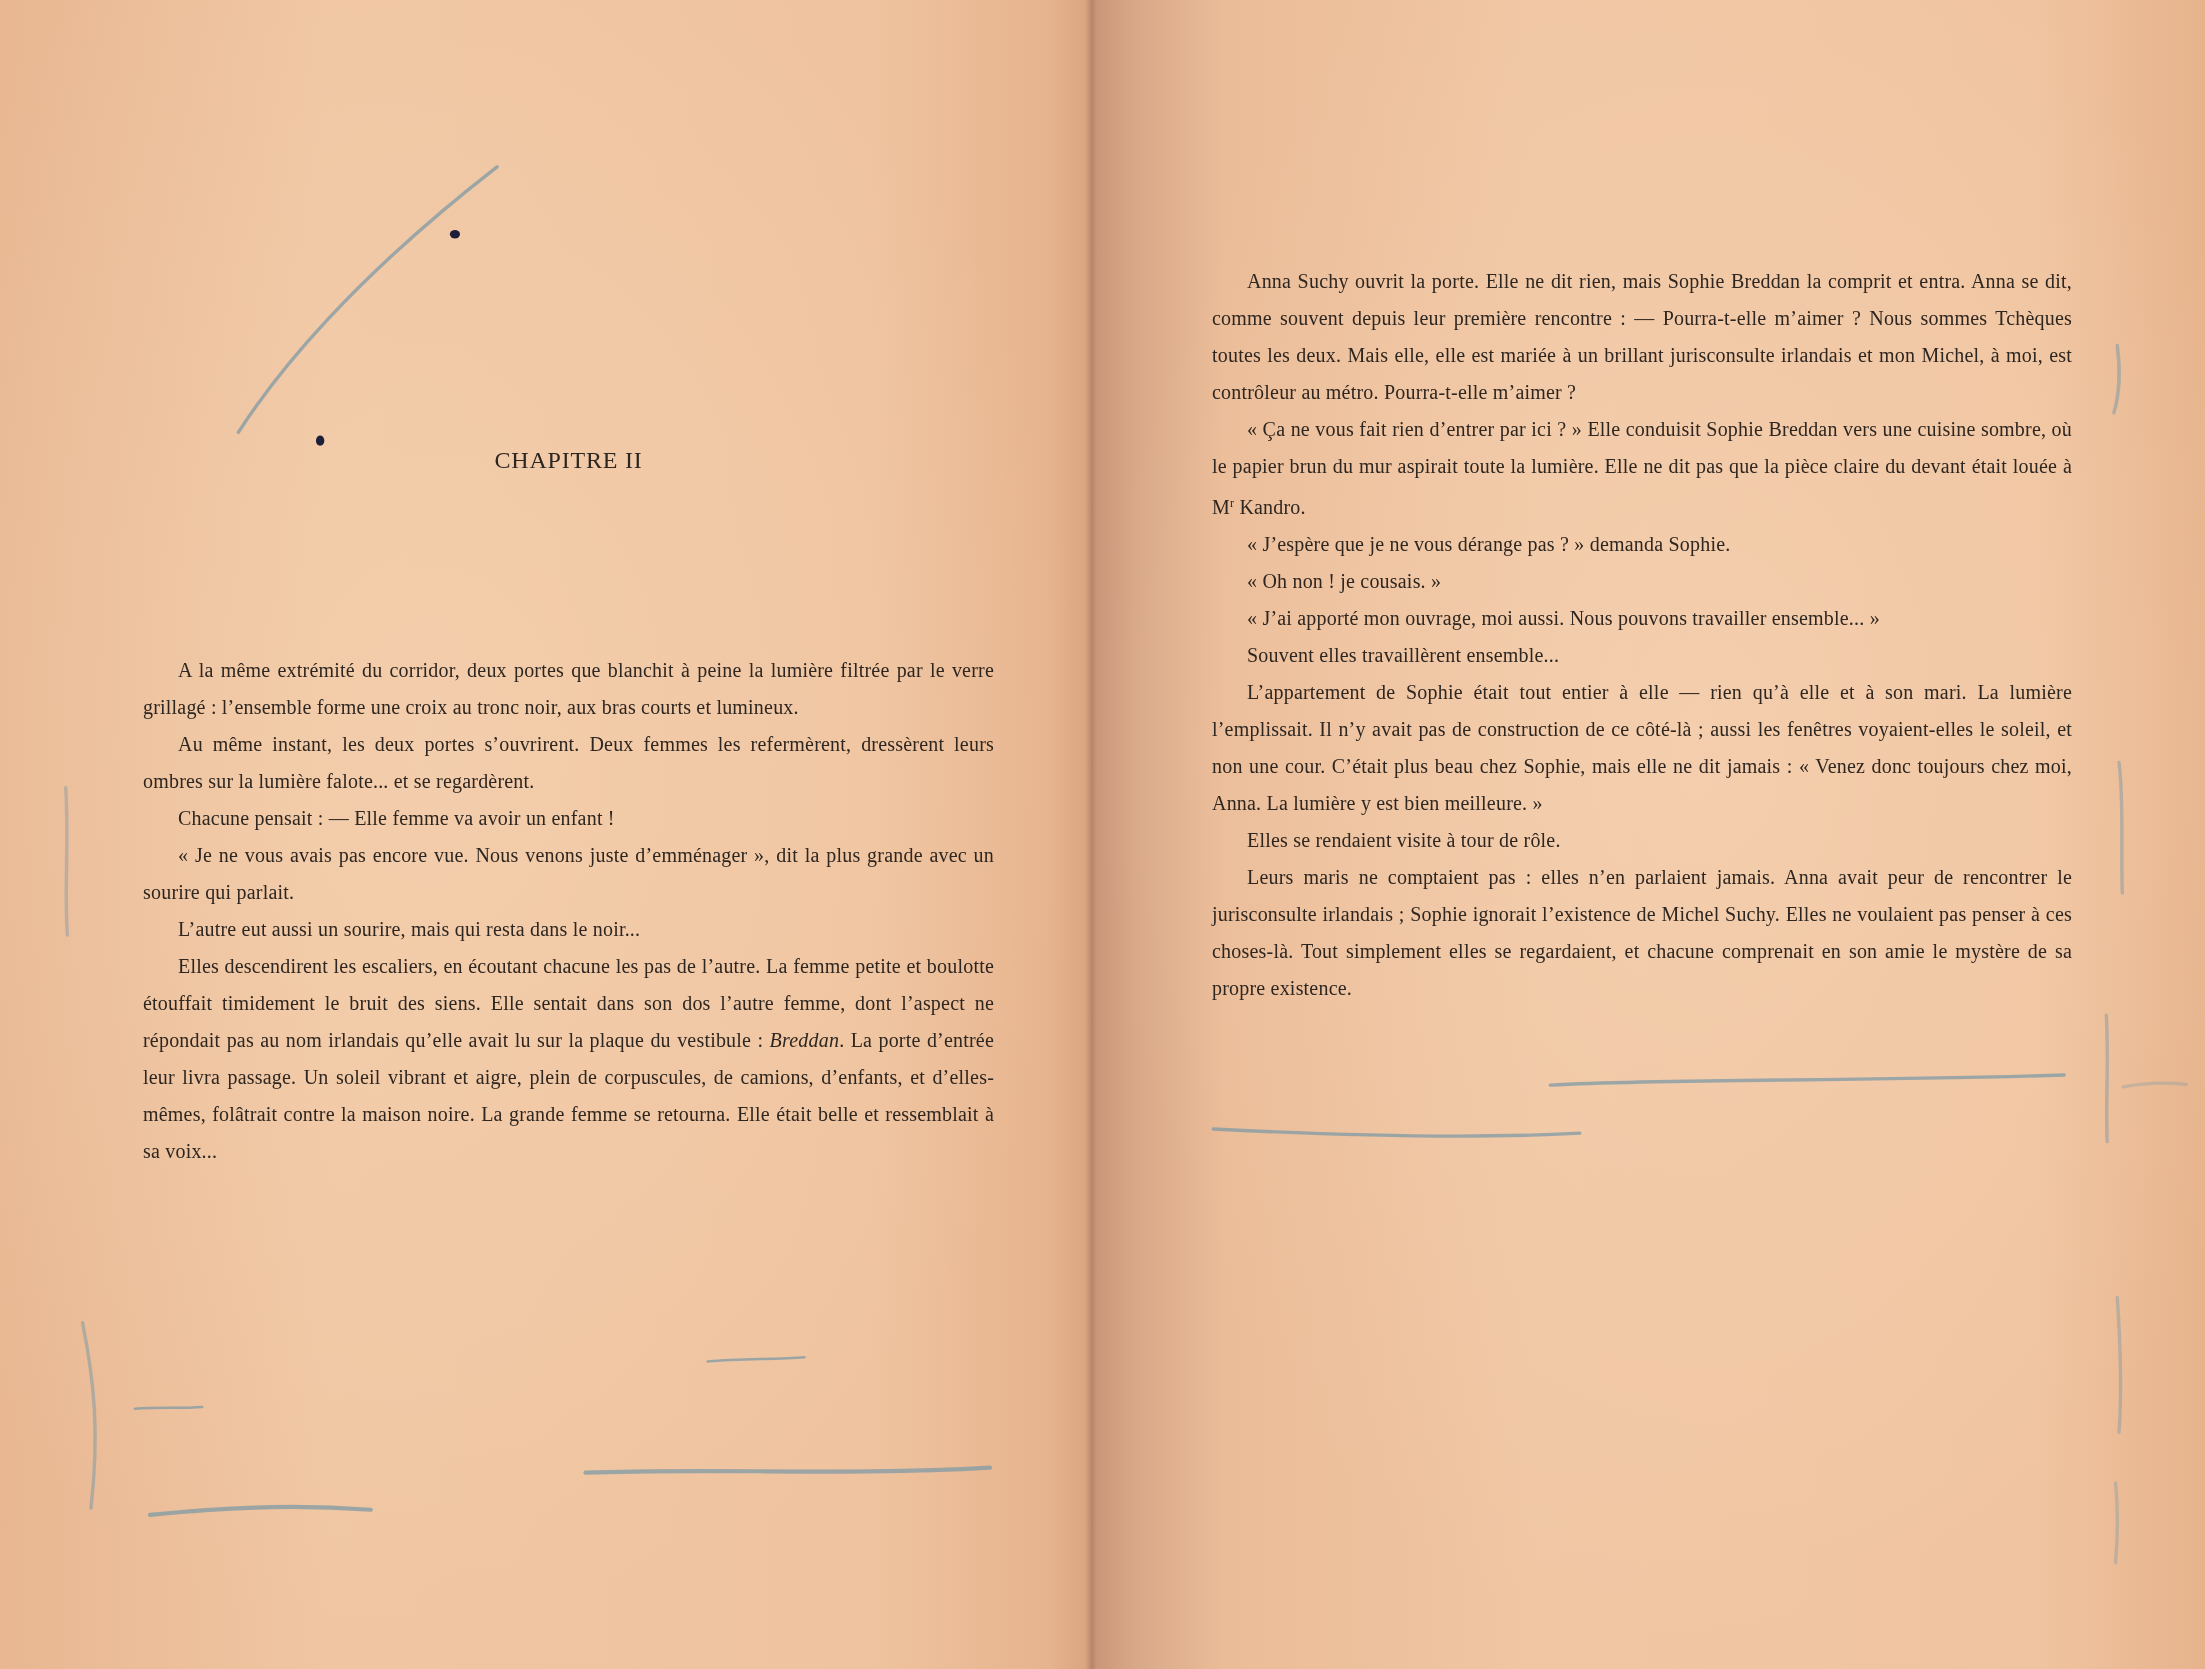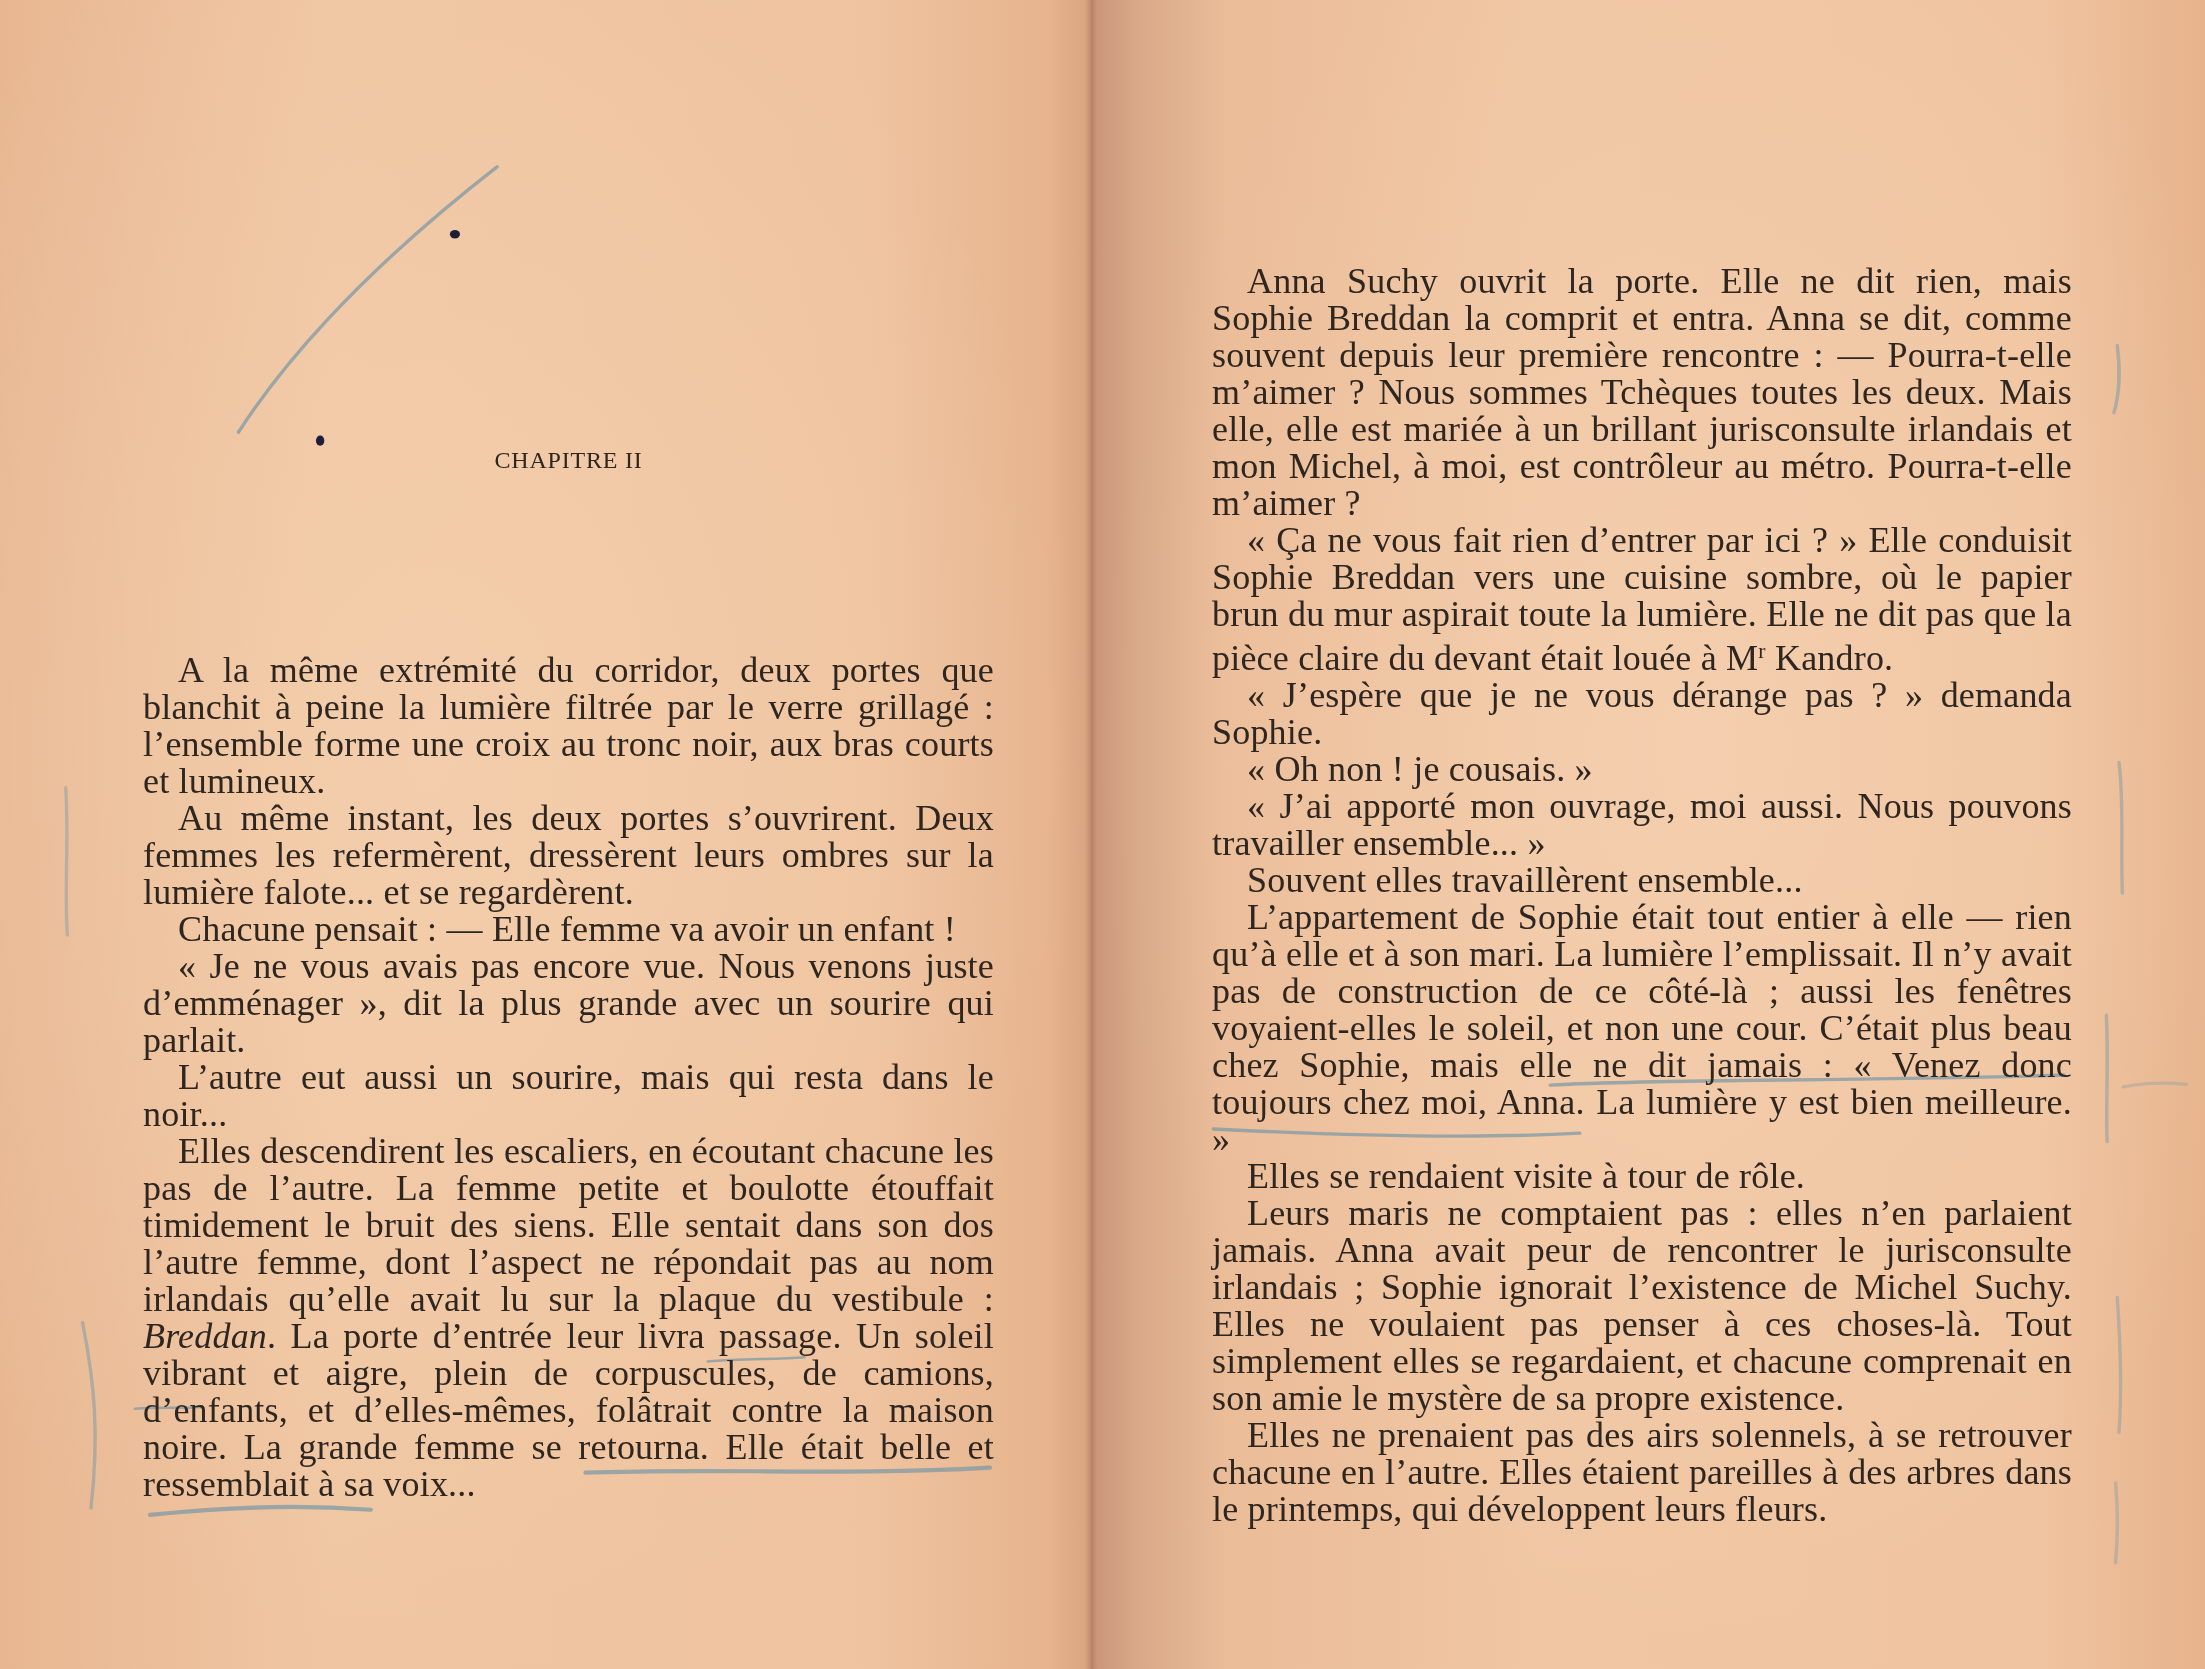--- a/index.html
+++ b/index.html
@@ -26,21 +26,21 @@
       linear-gradient(90deg, #c99478 0%, #d8a888 4%, #ebbc98 12%, #f0c6a3 40%, #f0c4a0 85%, #e6b38c 100%);
   }
   .gutter {
     position: absolute; left: 1085px; top: 0; width: 11.8px; height: 1669px;
     background: linear-gradient(90deg, rgba(160,110,85,0.0), rgba(140,95,75,0.35), rgba(160,110,85,0.0));
   }
   .text-block { position: absolute; }
   .left-block { left: 143px; width: 851px; top: 652px; }
   .right-block { left: 1212px; width: 860px; top: 263px; }
   .para {
-    margin: 0; font-size: 36px; line-height: 37px;
+    margin: 0; font-size: 20px; line-height: 37px;
     text-align: justify; text-align-last: left;
     text-indent: 35px; letter-spacing: 0.2px;
   }
   .chapter-title {
     position: absolute; left: 143px; width: 851px; top: 447px;
     text-align: center; font-size: 24px; letter-spacing: 0.8px;
   }
   .chapter-subtitle {
     position: absolute; left: 143px; width: 851px; top: 529px;
     text-align: center; font-size: 25px; font-variant: small-caps; letter-spacing: 0.8px;
@@ -105,17 +105,16 @@
   <div class="text-block right-block">
     <p class="para">Anna Suchy ouvrit la porte. Elle ne dit rien, mais Sophie Breddan la comprit et entra. Anna se dit, comme souvent depuis leur première rencontre : — Pourra-t-elle m’aimer ? Nous sommes Tchèques toutes les deux. Mais elle, elle est mariée à un brillant jurisconsulte irlandais et mon Michel, à moi, est contrôleur au métro. Pourra-t-elle m’aimer ?</p>
     <p class="para"><span>« Ça ne vous fait rien d’entrer par ici ? » Elle conduisit Sophie Breddan vers une cuisine sombre, où le papier brun du mur aspirait toute la lumière. Elle ne dit pas que la pièce claire du devant était louée à M</span><span class="sup">r</span><span> Kandro.</span></p>
     <p class="para">« J’espère que je ne vous dérange pas ? » demanda Sophie.</p>
     <p class="para">« Oh non ! je cousais. »</p>
     <p class="para">« J’ai apporté mon ouvrage, moi aussi. Nous pouvons travailler ensemble... »</p>
     <p class="para">Souvent elles travaillèrent ensemble...</p>
     <p class="para">L’appartement de Sophie était tout entier à elle — rien qu’à elle et à son mari. La lumière l’emplissait. Il n’y avait pas de construction de ce côté-là ; aussi les fenêtres voyaient-elles le soleil, et non une cour. C’était plus beau chez Sophie, mais elle ne dit jamais : « Venez donc toujours chez moi, Anna. La lumière y est bien meilleure. »</p>
     <p class="para">Elles se rendaient visite à tour de rôle.</p>
     <p class="para">Leurs maris ne comptaient pas : elles n’en parlaient jamais. Anna avait peur de rencontrer le jurisconsulte irlandais ; Sophie ignorait l’existence de Michel Suchy. Elles ne voulaient pas penser à ces choses-là. Tout simplement elles se regardaient, et chacune comprenait en son amie le mystère de sa propre existence.</p>
-    <p class="para">Elles ne prenaient pas des airs solennels, à se retrouver chacune en l’autre. Elles étaient pareilles à des arbres dans le printemps, qui développent leurs fleurs.</p>
   </div>
 
 </div>
 
 
 </body></html>

